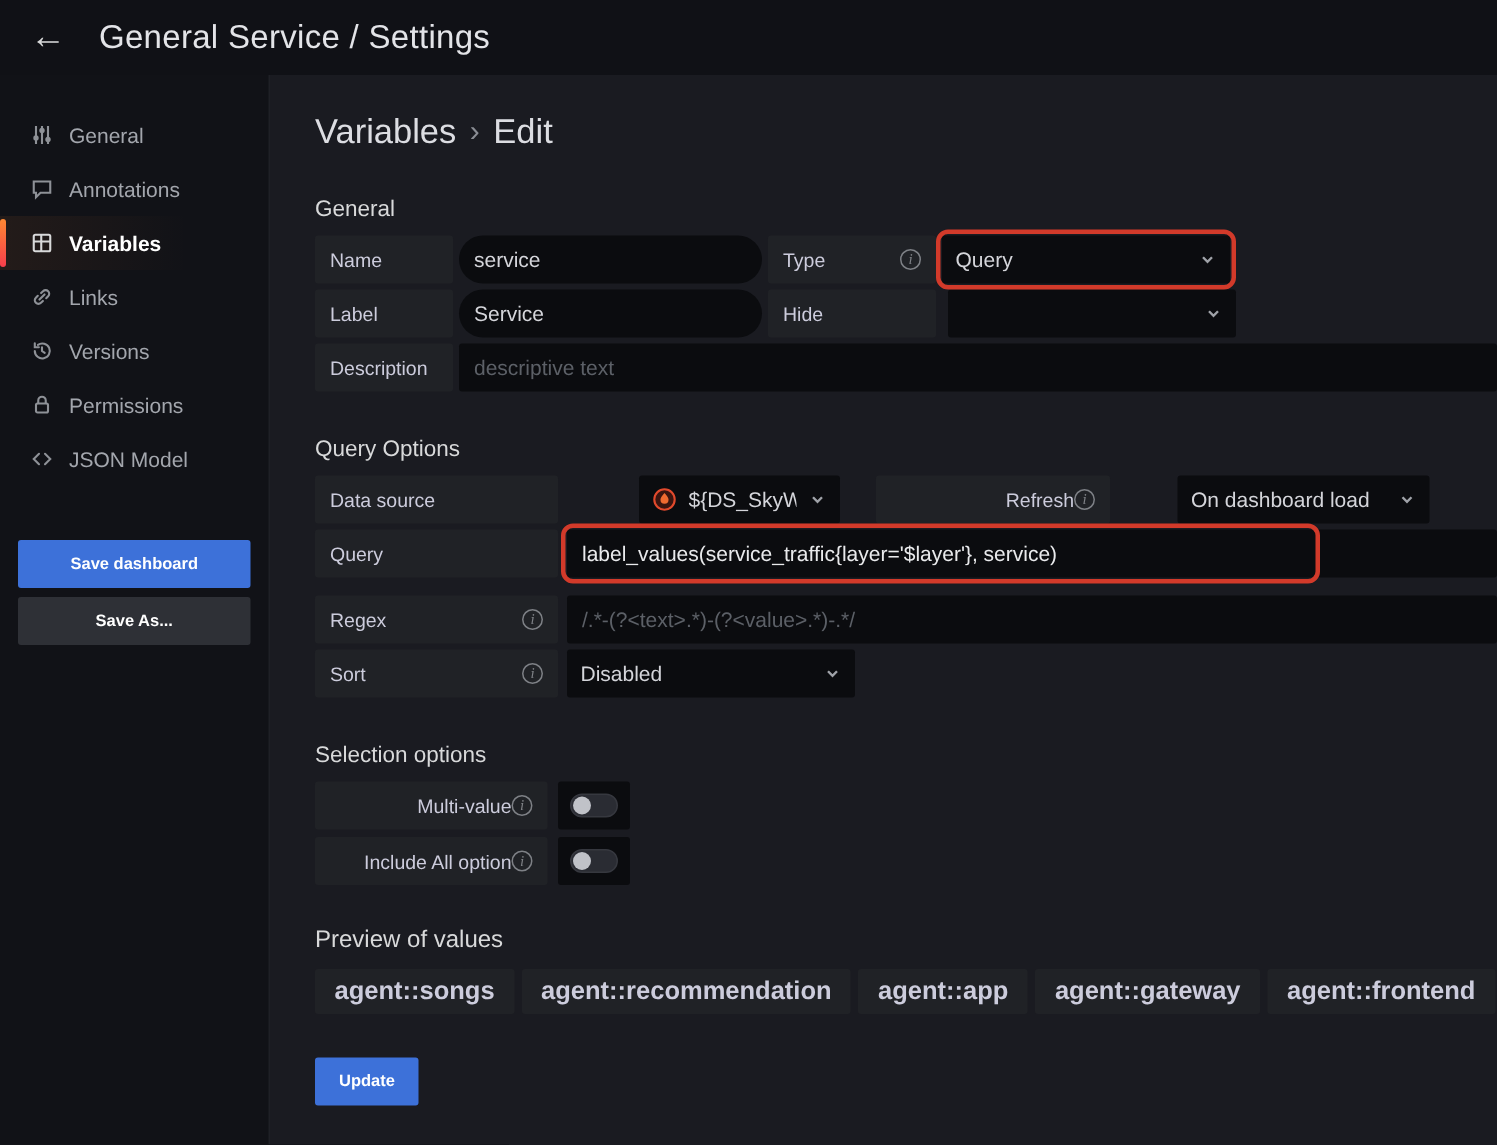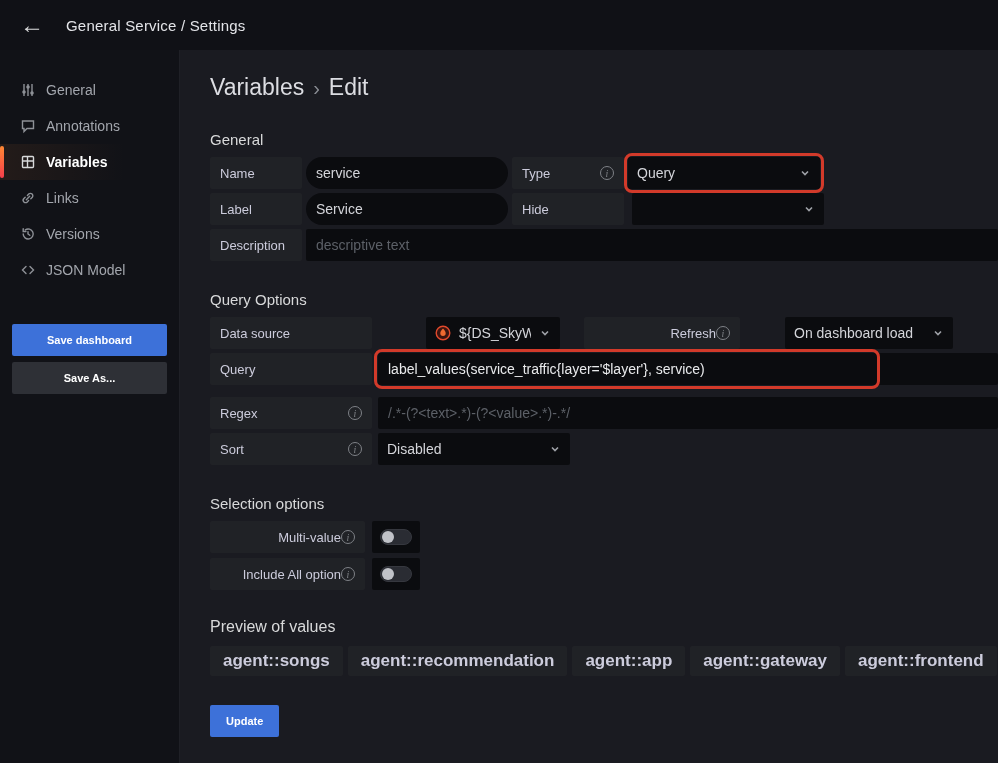--- a/index.html
+++ b/index.html
@@ -16,21 +16,21 @@
   }
   
   .topbar{
     height:50px;display:flex;align-items:center;padding-left:16px;
     background:#101116;
   }
   .back-btn{
     width:32px;height:32px;border:none;background:transparent;color:#d8d9da;
     font-size:24px;line-height:30px;cursor:pointer;display:flex;align-items:center;justify-content:center;
   }
-  .topbar-title{font-size:15px;font-weight:500;color:#e3e4e8;margin-left:18px;letter-spacing:.2px;}
+  .topbar-title{font-size:22px;font-weight:500;color:#e3e4e8;margin-left:18px;letter-spacing:.2px;}
   
   .layout{display:flex;height:713px;}
   .sidebar{
     width:180px;background:#111217;border-right:1px solid #1f2026;
     padding-top:22px;flex-shrink:0;display:flex;flex-direction:column;
   }
   .side-item{
     position:relative;height:36px;display:flex;align-items:center;gap:10px;
     padding-left:20px;color:#a3a6ad;font-size:14px;cursor:pointer;
   }
@@ -164,20 +164,29 @@
       <span class="sicon">
         <svg width="16" height="16" viewBox="0 0 16 16" fill="none" stroke="currentColor" stroke-width="1.4" stroke-linecap="round">
           <path d="M3.2 8a5 5 0 102.1-4.1"></path>
           <path d="M3.2 2.8v2.7h2.7"></path>
           <path d="M8 5.6V8l1.8 1.3"></path>
         </svg>
       </span>
       <span>Versions</span>
     </div>
 
+    <div class="side-item">
+      <span class="sicon">
+        <svg width="16" height="16" viewBox="0 0 16 16" fill="none" stroke="currentColor" stroke-width="1.4">
+          <rect x="4" y="7" width="8" height="6" rx="1"></rect>
+          <path d="M5.5 7V5a2.5 2.5 0 015 0v2"></path>
+        </svg>
+      </span>
+      <span>Permissions</span>
+    </div>
 
     <div class="side-item">
       <span class="sicon">
         <svg width="16" height="16" viewBox="0 0 16 16" fill="none" stroke="currentColor" stroke-width="1.4" stroke-linecap="round">
           <path d="M6 4.5L2.5 8 6 11.5M10 4.5L13.5 8 10 11.5"></path>
         </svg>
       </span>
       <span>JSON Model</span>
     </div>
 

